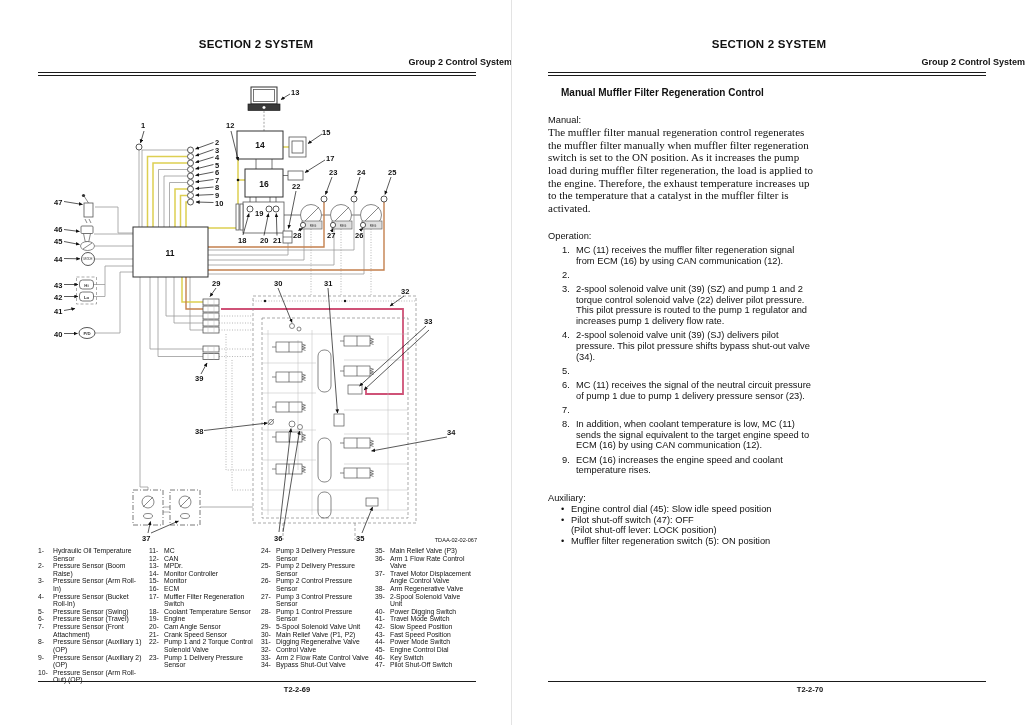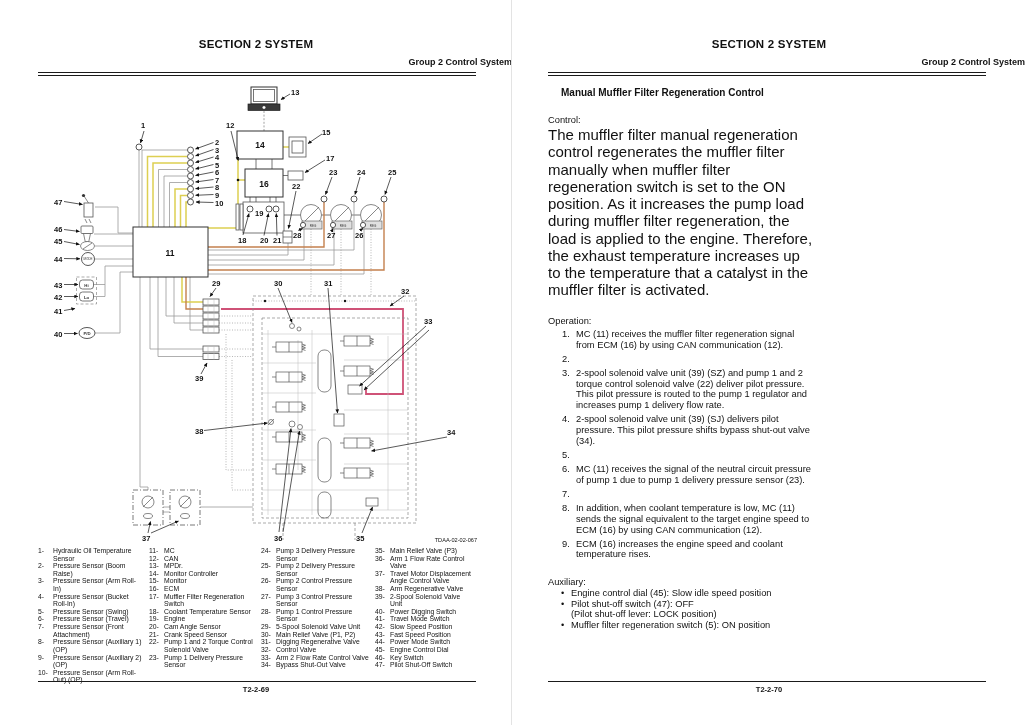--- a/index.html
+++ b/index.html
@@ -14,26 +14,26 @@
   .hdr-group{position:absolute;top:57px;left:0;width:100%;text-align:right;
              font-size:9px;font-weight:bold;}
   .double-rule{position:absolute;top:72px;height:2.4px;
                border-top:1.7px solid #1a1a1a;border-bottom:.9px solid #1a1a1a;}
   #page-left .double-rule{left:38px;width:438px;}
   #page-right .double-rule{left:35px;width:438px;}
   .footer-rule{position:absolute;top:681px;height:0;border-top:1px solid #1a1a1a;}
   #page-left .footer-rule{left:38px;width:438px;}
   #page-right .footer-rule{left:35px;width:438px;}
   .footer-text{position:absolute;top:685px;left:0;width:100%;text-align:center;
-               font-size:7.5px;font-weight:bold;}
+               font-size:7.5px;font-weight:bold;padding-left:41px;}
   
   .rp-body{position:absolute;left:35px;top:80px;width:288px;}
   .rp-title{font-size:10px;font-weight:bold;margin:7px 0 6px 13px;}
   .plabel{font-size:9.3px;margin:17px 0 0 0;}
-  .body-par{font-size:15px;line-height:1.15;margin:1px 0 0 0;width:266px;}
+  .body-par{font-size:11px;line-height:1.15;margin:1px 0 0 0;width:266px;font-family:Liberation Serif, serif;}
   .op-list{margin-top:1px;}
   .op-item{display:flex;font-size:9.3px;line-height:1.15;margin:3.5px 0 0 14px;}
   .op-num{width:14px;flex:none;}
   .op-text{width:239px;}
   .cond-list{margin-top:1px;}
   .cond-item{display:flex;font-size:9.3px;line-height:1.15;margin:0 0 0 13px;}
   .cond-bullet{width:10px;flex:none;}
   .cond-text{width:243px;white-space:pre-line;}
   
   .legend{position:absolute;left:38px;top:547px;width:441px;display:flex;
@@ -596,21 +596,21 @@
 </div>
 
 <div class="page" id="page-right">
   <div class="hdr-section">SECTION 2 SYSTEM</div>
   <div class="hdr-group">Group 2 Control System</div>
   <div class="double-rule"></div>
 
   <div class="rp-body">
     <div class="rp-title">Manual Muffler Filter Regeneration Control</div>
 
-    <p class="plabel">Control:</p>
+    <p class="plabel">Manual:</p>
     <p class="body-par">The muffler filter manual regeneration control regenerates the muffler filter manually when muffler filter regeneration switch is set to the ON position. As it increases the pump load during muffler filter regeneration, the load is applied to the engine. Therefore, the exhaust temperature increases up to the temperature that a catalyst in the muffler filter is activated.</p>
 
     <p class="plabel">Operation:</p>
     <div class="op-list">
 
         <div class="op-item">
           <span class="op-num">1.</span>
           <span class="op-text">MC (11) receives the muffler filter regeneration signal from ECM (16) by using CAN communication (12).</span>
         </div>
 

